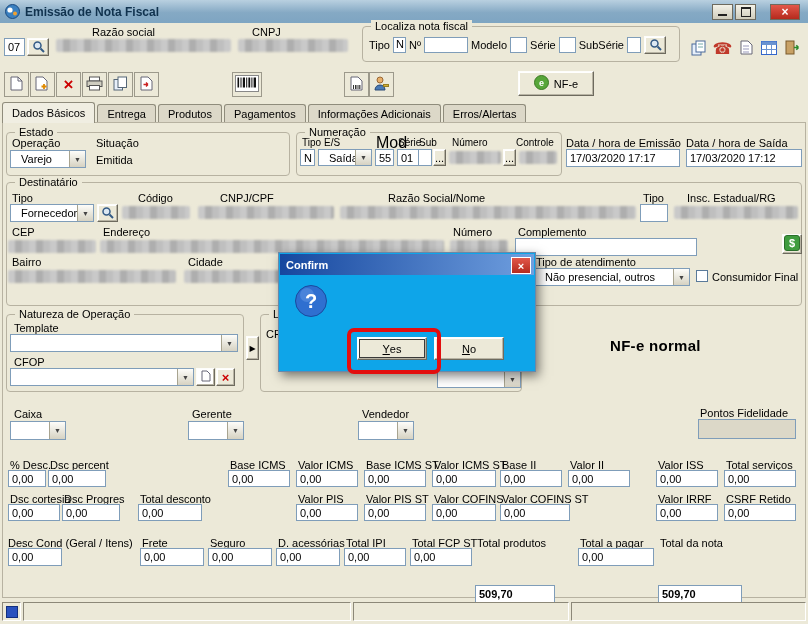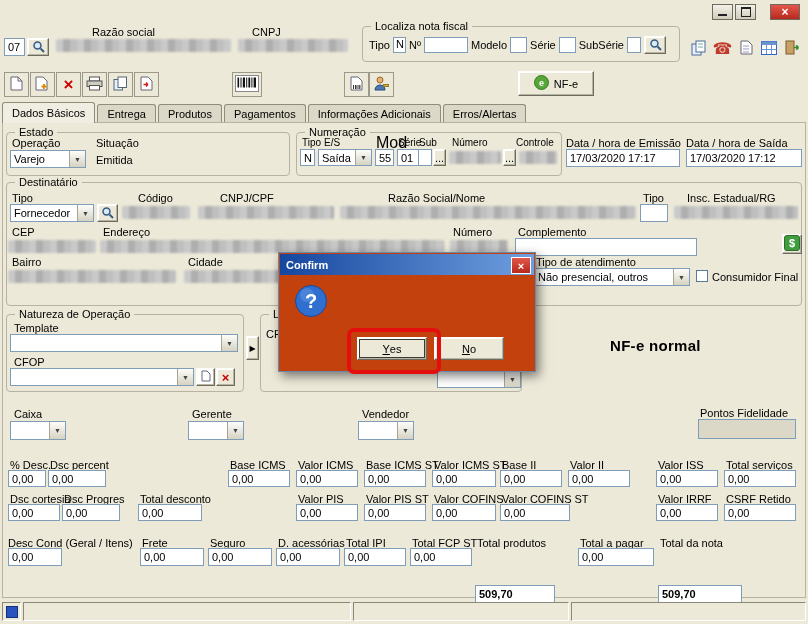--- a/index.html
+++ b/index.html
@@ -2,50 +2,60 @@
 <html><head>
 <meta charset="utf-8">
 <style>
   html,body{margin:0;padding:0;background:#9aa5ad;font-family:"Liberation Sans",sans-serif;}
   #win{position:relative;width:808px;height:624px;background:#ece9d8;outline:1px solid #6d7b86;overflow:hidden;font-size:11px;color:#000;}
   .l{position:absolute;font-size:11px;white-space:nowrap;line-height:12px;}
   .f{position:absolute;background:#fff;border:1px solid #7f9db9;box-sizing:border-box;height:18px;font-size:11px;padding:1px 3px;line-height:14px;overflow:hidden;}
   .f.dis{background:#dcd8c8;}
   .rd{position:absolute;background:repeating-linear-gradient(90deg,#c9c9c9 0 7px,#aeaeae 7px 14px,#bfbfbf 14px 21px);filter:blur(1.2px);border-radius:2px;height:13px;}
   .cmb{position:absolute;background:#fff;border:1px solid #7f9db9;box-sizing:border-box;height:18px;display:flex;align-items:center;}
-  .cmb .ct{flex:1;padding:0 3px;font-size:11px;white-space:nowrap;overflow:hidden;}
+  .cmb .ct{flex:1;padding:0 10px;font-size:11px;white-space:nowrap;overflow:hidden;}
   .cmb .ca{width:15px;align-self:stretch;background:linear-gradient(#fdfdfa,#d6d2c2);border-left:1px solid #a8a490;display:flex;align-items:center;justify-content:center;font-size:7px;color:#444;}
   .grp{position:absolute;border:1px solid #b7b2a1;border-radius:4px;box-sizing:border-box;}
   .gt{position:absolute;top:-7px;left:8px;background:#ece9d8;padding:0 4px;font-size:11px;white-space:nowrap;}
   .btn3{position:absolute;background:#ece9d8;border:1px solid;border-color:#fdfdfb #6d6a5e #6d6a5e #fdfdfb;box-shadow:inset -1px -1px 0 #b8b4a4,inset 1px 1px 0 #ffffff;box-sizing:border-box;display:flex;align-items:center;justify-content:center;font-size:11px;cursor:default;}
   .tb{position:absolute;width:25px;height:25px;background:#ece9d8;border:1px solid #9c998b;box-sizing:border-box;display:flex;align-items:center;justify-content:center;}
   .tabbar{position:absolute;left:2px;top:103px;display:flex;align-items:flex-end;height:20px;}
   .tab{height:18px;line-height:18px;padding:0 9px;background:#dcd8c8;border:1px solid #8f8c7c;border-bottom:none;border-radius:3px 3px 0 0;margin-right:2px;font-size:11px;}
   .tab.active{height:20px;line-height:20px;background:#f0eee2;position:relative;z-index:3;}
   .panel{position:absolute;left:2px;top:122px;width:804px;height:476px;border:1px solid #b7b2a1;background:#ece9d8;box-sizing:border-box;}
   .titlebar{position:absolute;left:0;top:0;width:808px;height:23px;background:linear-gradient(180deg,#b9d0e0,#85a9c4 55%,#7ea5c2);display:flex;align-items:center;}
   .titlebar .tt{font-size:12px;font-weight:bold;color:#10324e;margin-left:5px;}
   .wbtn{position:absolute;top:4px;height:16px;background:linear-gradient(#f4f2e8,#cfccbc);border:1px solid #6d6a5e;box-sizing:border-box;display:flex;align-items:center;justify-content:center;font-size:10px;font-weight:bold;color:#222;}
   .wbtn.close{background:linear-gradient(#e2574a,#b52a1d);color:#fff;font-size:12px;}
   .sb{position:absolute;top:602px;height:19px;border:1px solid;border-color:#8c8878 #fff #fff #8c8878;box-sizing:border-box;background:#ece9d8;}
   .num{text-align:left;}
   .b{font-weight:bold;margin-top:37px;}
   
-  #dlg{position:absolute;left:278px;top:252px;width:256px;height:118px;background:#c2410c;border:1px solid #6a87a8;box-shadow:3px 4px 10px rgba(0,0,0,.5);z-index:50;}
+  #dlg{position:absolute;left:278px;top:252px;width:256px;height:118px;background:#0ea5e9;border:1px solid #6a87a8;box-shadow:3px 4px 10px rgba(0,0,0,.5);z-index:50;}
   #dlg .dtb{position:absolute;left:1px;top:1px;right:1px;height:21px;background:linear-gradient(90deg,#16479f,#6f9fdf);display:flex;align-items:center;}
   #dlg .dtt{color:#fff;font-weight:bold;font-size:11px;margin-left:6px;}
   #dlg .dbtn{position:absolute;right:4px;top:4px;width:18px;height:15px;background:linear-gradient(#e2574a,#b52a1d);border:1px solid #fff;color:#fff;font-size:11px;font-weight:bold;display:flex;align-items:center;justify-content:center;}
   .ub{text-decoration:underline;}
   #anno{position:absolute;left:347px;top:328px;width:86px;height:38px;border:4px solid #e30e0e;border-radius:7px;z-index:60;}
 </style>
 </head>
 <body>
 
 <div id="win">
 
+  <div class="titlebar">
+    <span style="margin-left:5px;display:flex">
+      <svg width="15" height="15">
+          <circle cx="7.5" cy="7.5" r="7" fill="#3a80c0" stroke="#1a4a80"></circle>
+          <circle cx="5" cy="6" r="2.6" fill="#fff"></circle>
+          <circle cx="10" cy="9.5" r="2" fill="#f0a030"></circle>
+        </svg>
+    </span>
+    <span class="tt">Emissão de Nota Fiscal</span>
+  </div>
   <div class="wbtn" style="left:712px;width:21px">
       <span style="margin-top:6px;display:block;width:9px;border-bottom:2px solid #222"></span>
     </div>
   <div class="wbtn" style="left:735px;width:21px">
       <span style="display:block;width:8px;height:7px;border:1px solid #222;border-top:2px solid #222"></span>
     </div>
   <div class="wbtn close" style="left:770px;width:30px">
       <span>×</span>
     </div>
 

